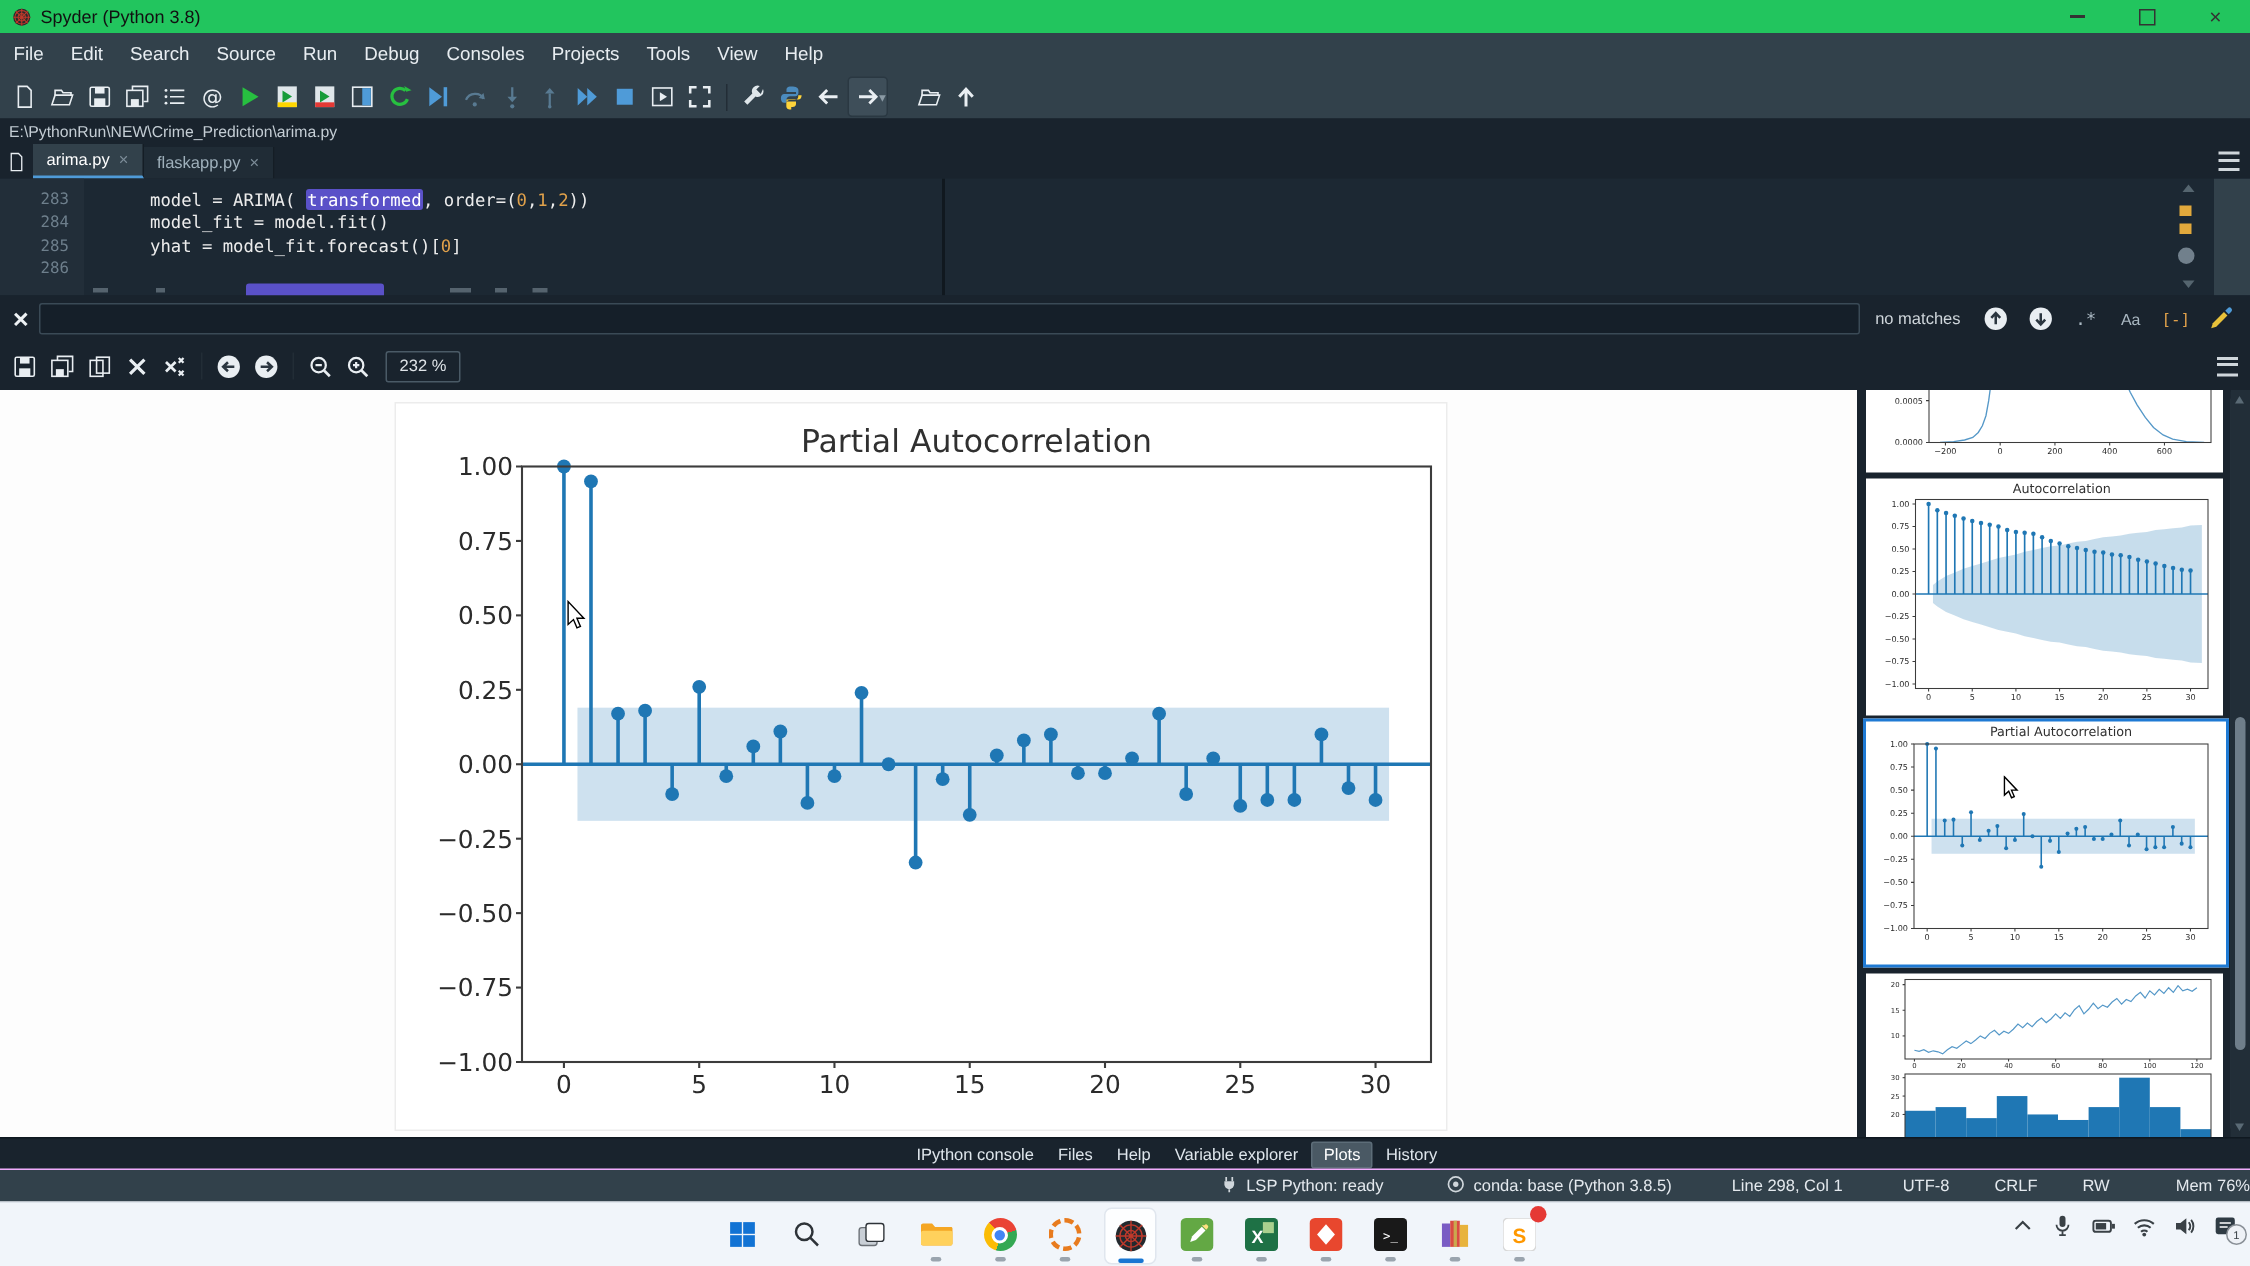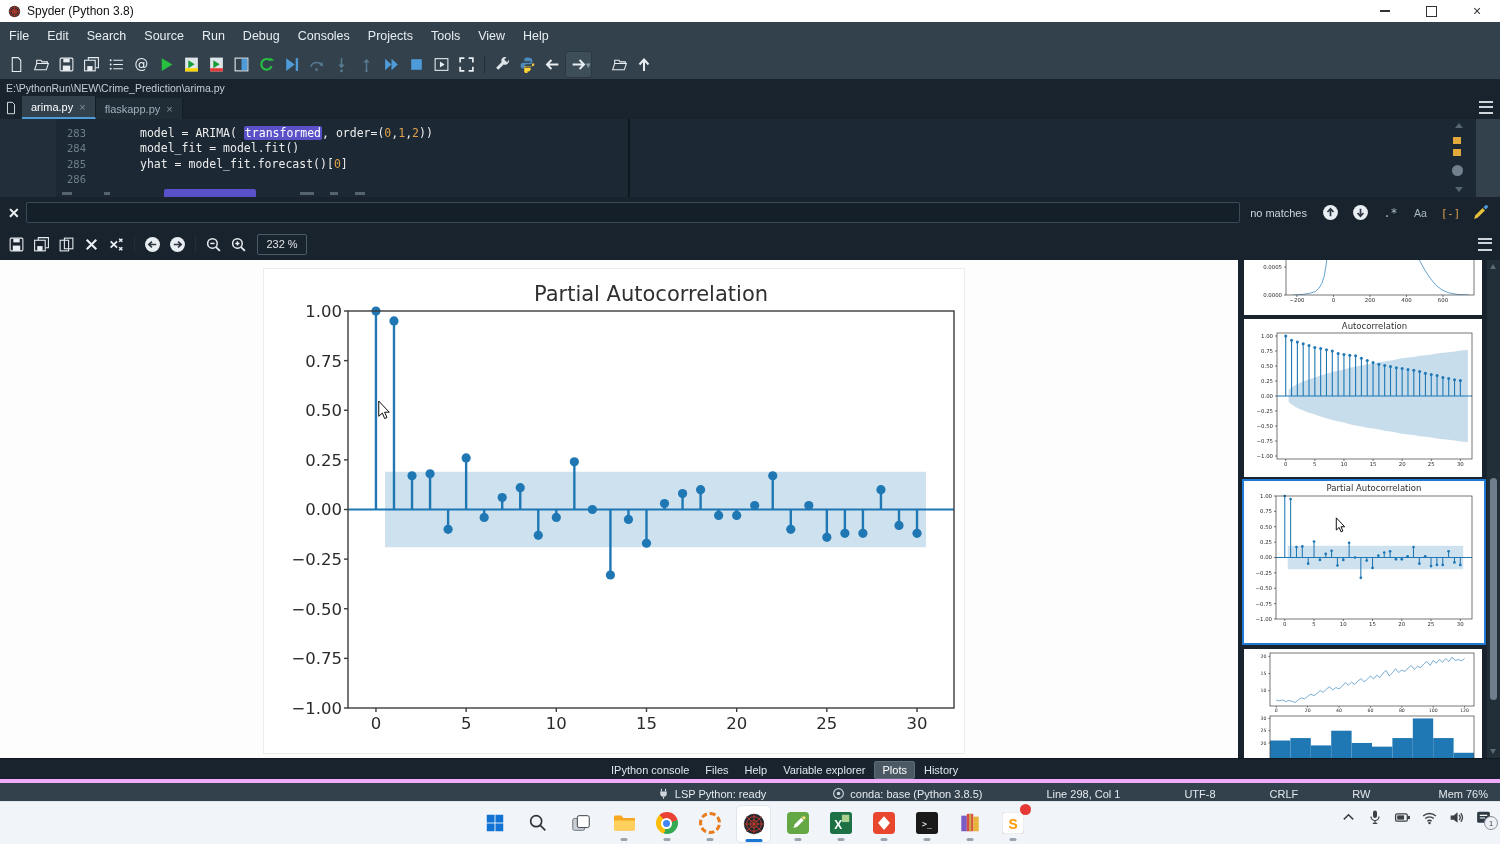--- a/index.html
+++ b/index.html
@@ -1,19 +1,19 @@
 <!DOCTYPE html>
 <html><head>
 <meta charset="utf-8">
 <style>
   html,body{margin:0;padding:0;background:#000;}
   #app{position:relative;width:1500px;height:844px;overflow:hidden;font-family:"Liberation Sans",sans-serif;background:#19232D;}
   .row{position:absolute;left:0;right:0;}
   
-  #titlebar{top:0;height:22px;background:#ffffff;color:#111;display:flex;align-items:center;font-size:12px;}
+  #titlebar{top:0;height:22px;background:#22c55e;color:#111;display:flex;align-items:center;font-size:12px;}
   #titlebar .ticon{margin:0 6px 0 8px;display:flex;}
   #wincontrols{margin-left:auto;display:flex;height:100%;}
   .wbtn{width:46px;display:flex;align-items:center;justify-content:center;color:#333;font-size:14px;}
   .minbar{width:10px;height:1.5px;background:#333;}
   .restbox{width:9px;height:9px;border:1.2px solid #333;}
   
   #menubar{top:22px;height:28px;background:#32414B;display:flex;align-items:center;color:#e8edf1;font-size:12.5px;border-bottom:1px solid #222d36;}
   .menu-item{padding:0 9px;}
   
   #toolbar{top:50px;height:29px;background:#32414B;display:flex;align-items:center;padding-left:4px;}
@@ -33,21 +33,21 @@
   .tab{height:21px;display:flex;align-items:center;gap:6px;padding:0 9px;font-size:11px;color:#9fb0bb;background:#202c36;border-right:1px solid #141d25;}
   .tab.active{background:#32414B;color:#fff;border-bottom:2px solid #4f9bd8;}
   .tabx{color:#7d8d99;font-size:11px;}
   .burger{width:14px;height:9px;border-top:2px solid #cfd6db;border-bottom:2px solid #cfd6db;position:relative;}
   .burger::after{content:"";position:absolute;left:0;right:0;top:2.5px;height:2px;background:#cfd6db;}
   #tab-burger{margin-left:auto;margin-right:7px;margin-bottom:5px;}
   
   #editor{top:119px;height:78px;background:#1c2833;overflow:hidden;}
   #gutter{position:absolute;left:0;top:0;bottom:0;width:56px;background:#222e39;}
   #code-lines{position:absolute;left:0;top:6px;right:80px;}
-  .code-row{display:flex;height:15.5px;align-items:center;padding-left:40px;}
+  .code-row{display:flex;height:15.5px;align-items:center;}
   .ln{width:46px;text-align:right;color:#6e7f8c;padding-right:10px;font-size:10.5px;font-family:"DejaVu Sans Mono",monospace;}
   .code{padding-left:44px;color:#ececec;white-space:pre;font-family:"DejaVu Sans Mono",monospace;font-size:11.5px;}
   .code .hl{background:#5a51c8;color:#fff;border-radius:2px;padding:0 1px;}
   .code .num{color:#e0a14b;}
   #partial-row{position:absolute;left:0;top:68px;height:12px;right:80px;overflow:hidden;}
   .pbox{position:absolute;left:164px;top:2px;width:92px;height:10px;background:#5a51c8;border-radius:2px;}
   .speck{position:absolute;top:5px;height:3px;background:#55636e;}
   #ed-divider{position:absolute;left:628px;top:0;bottom:0;width:2px;background:#10181f;}
   #ed-scroll{position:absolute;left:1448px;top:2px;width:22px;height:74px;}
   .ed-arrow{position:absolute;left:7px;width:0;height:0;border-left:4px solid transparent;border-right:4px solid transparent;}
@@ -75,21 +75,21 @@
   .thumb.selected{left:4px;width:240px;border:2px solid #1f7ad4;background:#fff;}
   #plots-scroll{position:absolute;left:1487px;top:0;width:13px;height:498px;background:#222e38;}
   .ps-arrow{position:absolute;left:3px;width:0;height:0;border-left:3.5px solid transparent;border-right:3.5px solid transparent;}
   #ps-thumb{position:absolute;left:3px;top:218px;width:7px;height:222px;background:#6f7e8a;border-radius:4px;}
   .cursor{position:absolute;z-index:50;}
   
   #bottomtabs{top:758px;height:21px;background:#19232D;display:flex;align-items:center;padding-left:604px;gap:2px;border-top:1px solid #0f1820;}
   .btab{padding:2px 7px;font-size:11px;color:#dfe6ec;}
   .btab.active{background:#4a5964;border:1px solid #5d6d78;border-radius:2px;color:#fff;}
   
-  #statusbar{top:779px;height:22px;background:#32414B;display:flex;align-items:center;justify-content:flex-end;color:#e4e9ee;font-size:11px;padding-right:12px;border-top:4px solid #f0abfc;gap:24px;}
+  #statusbar{top:779px;height:22px;background:#32414B;display:flex;align-items:center;justify-content:flex-end;color:#e4e9ee;font-size:11px;border-top:1px solid #f0abfc;}
   .st{display:flex;align-items:center;gap:5px;}
   
   #taskbar{top:801px;height:43px;background:#f1f5fa;border-top:1px solid #dfe5ec;}
   #tk-center{position:absolute;left:478px;top:3px;display:flex;gap:10px;}
   .tk{position:relative;width:33px;height:36px;display:flex;align-items:center;justify-content:center;border-radius:5px;}
   .tk.active-app{background:#fdfeff;border:1px solid #e0e6ee;}
   .dash{position:absolute;bottom:0px;left:50%;transform:translateX(-50%);width:7px;height:3px;border-radius:2px;background:#9aa4ae;}
   .dash.blue{width:17px;background:#1976d2;}
   .ring{width:22px;height:22px;border-radius:50%;border:3.4px dashed #e87b1e;box-sizing:border-box;}
   .badge-dot{position:absolute;top:-1px;right:-2px;width:11px;height:11px;border-radius:50%;background:#e53935;}

